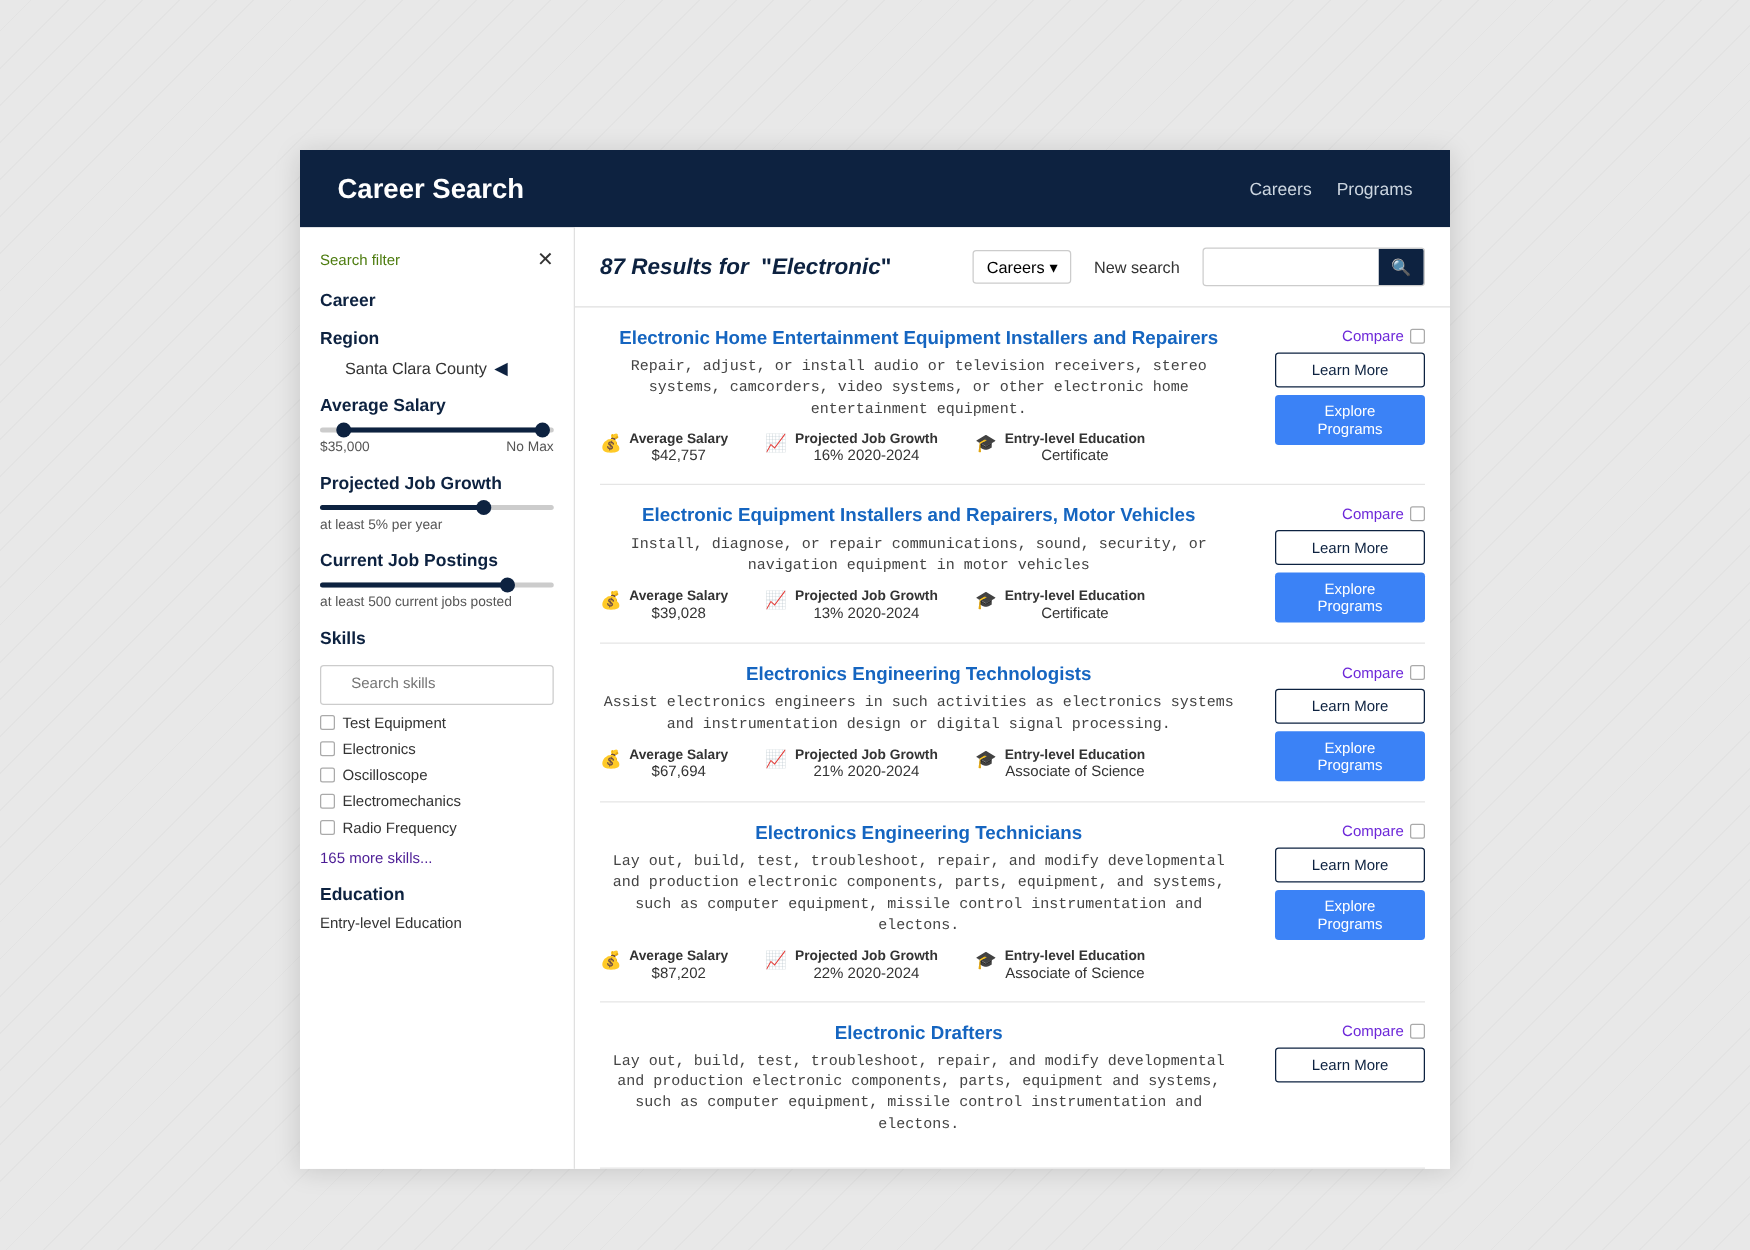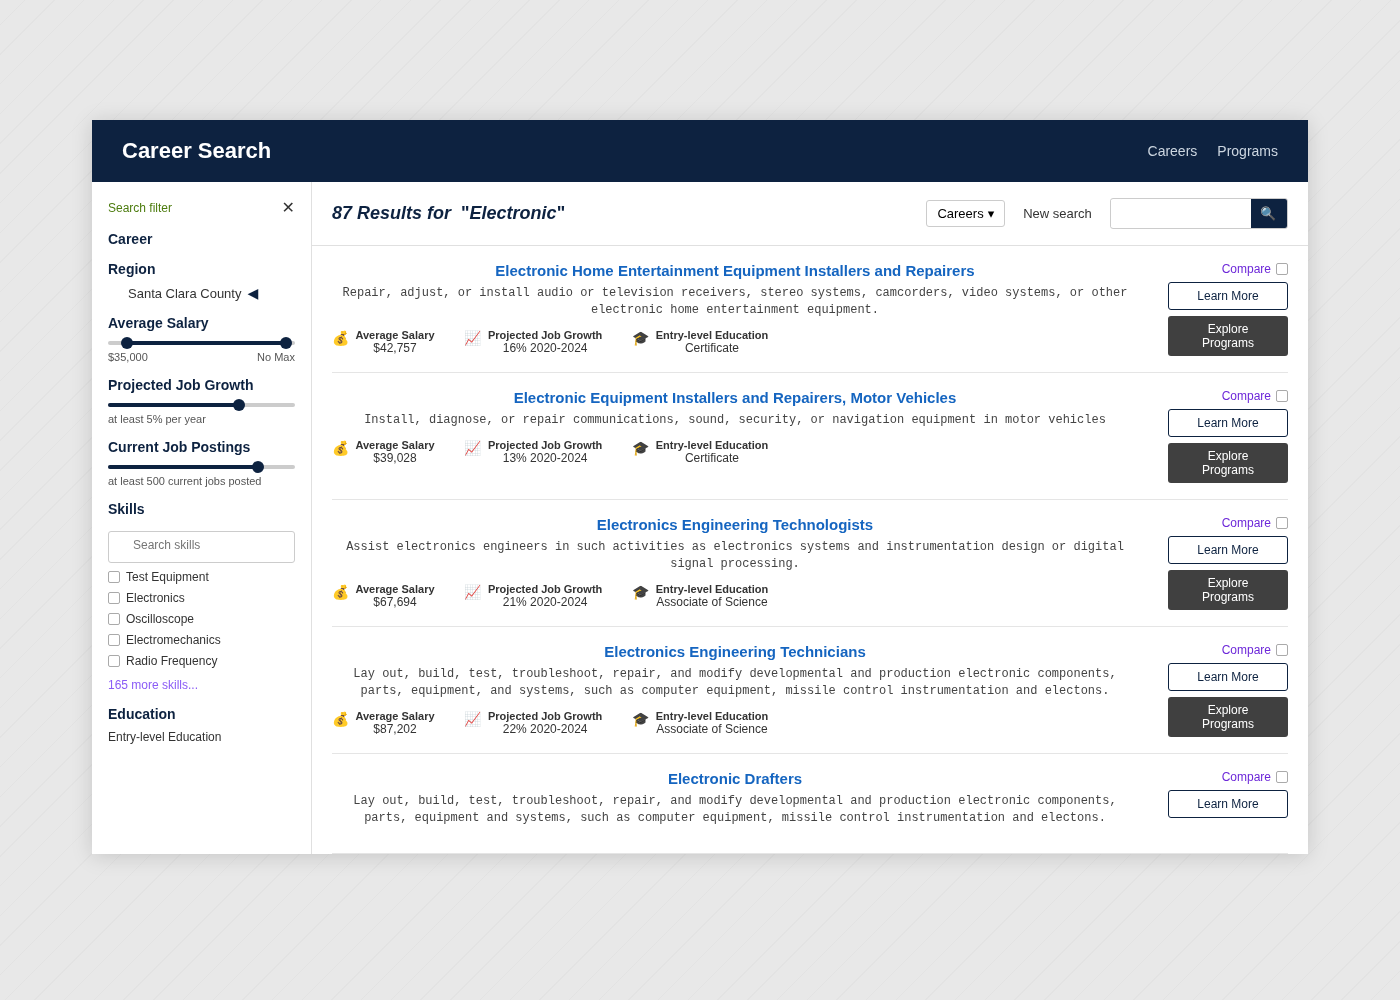--- a/index.html
+++ b/index.html
@@ -7,21 +7,21 @@
       font-family: Arial, sans-serif;
       background: #e8e8e8;
       min-height: 1000px;
       display: flex;
       justify-content: center;
       align-items: flex-start;
       padding: 120px 0 40px 0;
     }
 
     .app-wrapper {
-      width: 1216px;
+      width: 920px;
       box-shadow: 0 2px 20px rgba(0,0,0,0.15);
       background: #fff;
     }
 
     
     .header {
       background: #0d2240;
       color: white;
       padding: 18px 30px;
       display: flex;
@@ -191,21 +191,21 @@
     }
     .skill-checkbox {
       width: 12px;
       height: 12px;
       border: 1px solid #aaa;
       border-radius: 2px;
       flex-shrink: 0;
     }
     .more-skills {
       font-size: 12px;
-      color: #8b5cf6;
+      color: #4c1d95;
       margin-top: 10px;
       cursor: pointer;
     }
 
     
     .education-section {
       margin-top: 14px;
     }
 
     
@@ -355,21 +355,21 @@
       background: #fff;
       border: 1px solid #0d2240;
       color: #0d2240;
       padding: 6px 16px;
       font-size: 12px;
       border-radius: 3px;
       cursor: pointer;
       width: 120px;
     }
     .explore-btn {
-      background: #404040;
+      background: #3b82f6;
       border: none;
       color: white;
       padding: 6px 16px;
       font-size: 12px;
       border-radius: 3px;
       cursor: pointer;
       width: 120px;
       text-align: center;
     }
 

